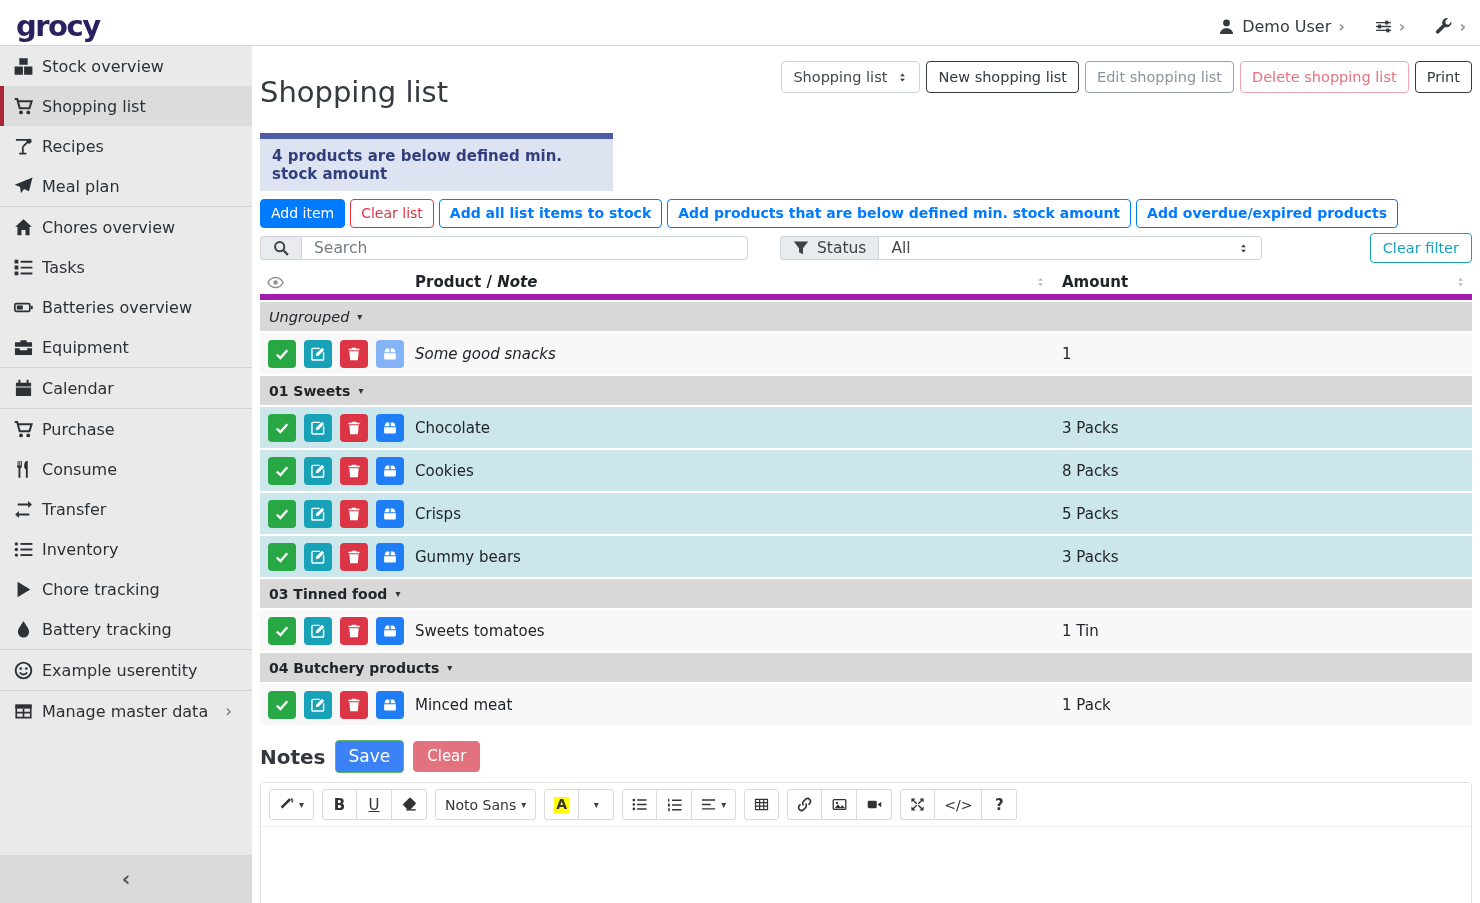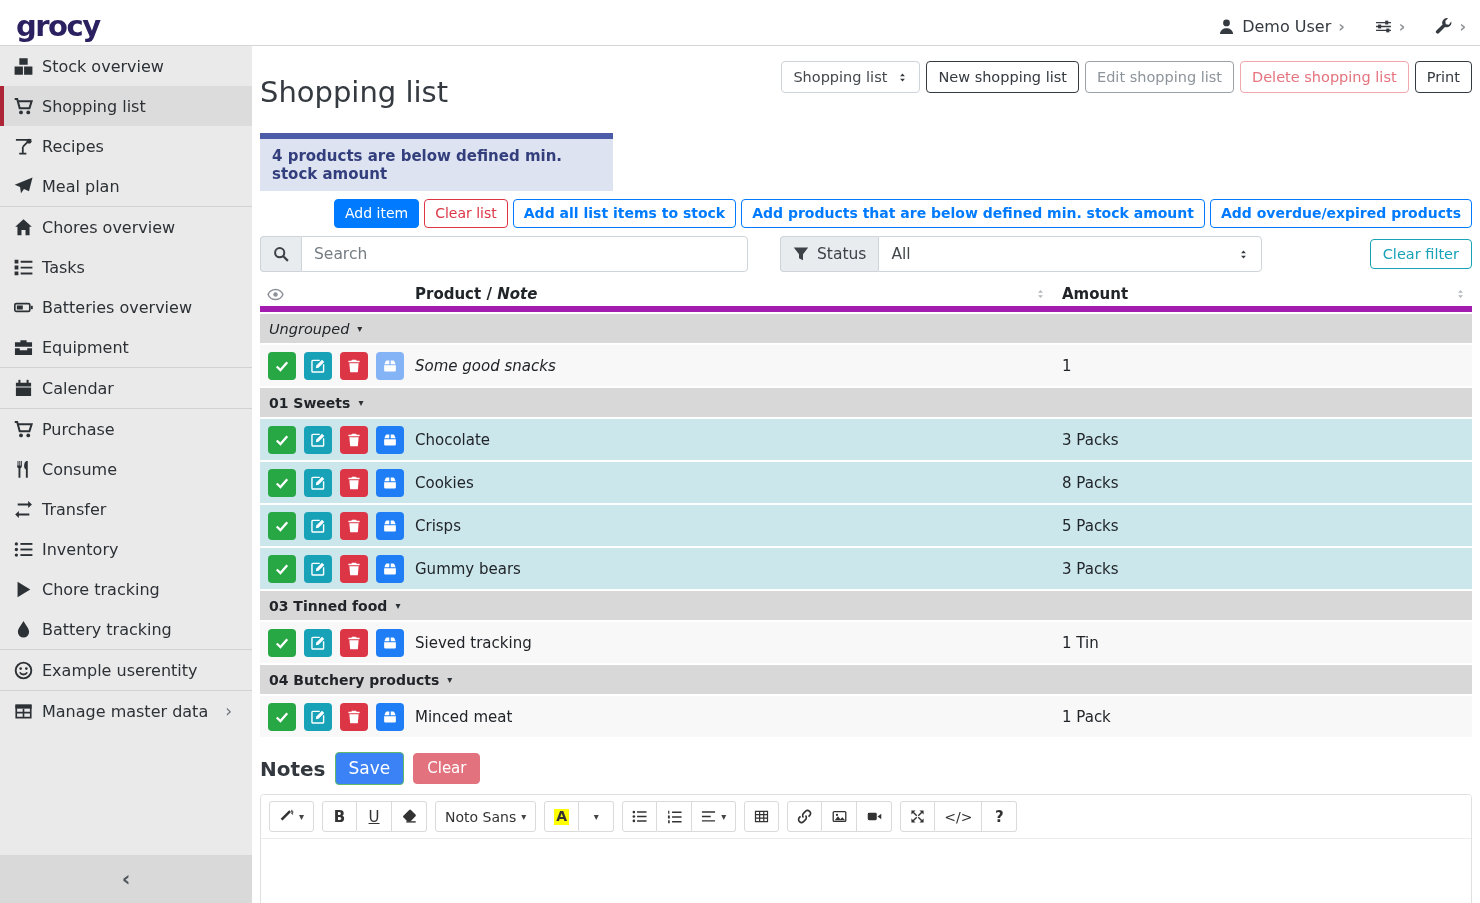--- a/index.html
+++ b/index.html
@@ -47,24 +47,24 @@
   .btn-outline-danger-soft { border-color:#f0a7ae; color:#e4737e; }
   .btn-primary { background:#007bff; border-color:#007bff; color:#fff; }
   .btn-outline-danger { border-color:#dc3545; color:#dc3545; }
   .btn-outline-primary { border-color:#007bff; color:#007bff;font-weight:bold; }
   .btn-outline-info { border-color:#17a2b8; color:#17a2b8; }
 
   .alert { width:353px; margin-top:3px; }
   .alert-bar { height:6px; background:#4c5ca8; }
   .alert-body { background:#dde3f1; color:#333f7d; font-weight:bold; font-size:15px; padding:8px 12px; }
 
-  .actions { display:flex; justify-content:flex-end; gap:5px; margin-top:8px; }
+  .actions { display:flex; gap:5px; margin-top:8px; }
   .actions .btn { padding:5px 10px; font-size:14px; }
 
-  .filter-row { display:flex; margin-top:8px; height:36px; align-items:stretch; }
+  .filter-row { display:flex; margin-top:8px; height:24px; align-items:stretch; }
   .igroup { display:flex; }
   .igroup-prepend { background:#e9ecef; border:1px solid #ced4da; border-right:0;
     border-radius:4px 0 0 4px; display:flex; align-items:center; padding:0 12px;
     color:#3c4248; gap:8px; font-size:15.5px; }
   .igroup-prepend svg { width:16px; height:16px; }
   input.search { flex:1; border:1px solid #ced4da; border-radius:0 4px 4px 0;
     padding:0 12px; font-size:15.5px; color:#495057; outline:none; font-family:inherit; background:#fff; }
   input.search::placeholder { color:#757d84; }
   .search-group { width:488px; }
   .status-group { width:482px; margin-left:32px; }
@@ -662,21 +662,21 @@
               <svg>
                 <use href="#i-trash"></use>
               </svg>
             </button>
           <button class="abtn stock">
               <svg>
                 <use href="#i-box"></use>
               </svg>
             </button>
         </div>
-        <div class="p-name">Sieved tracking</div>
+        <div class="p-name">Sweets tomatoes</div>
         <div class="p-amount">1 Tin</div>
       </div>
 
       <div class="group-row">
         <span class="group-name">04 Butchery products</span>
         <span class="group-caret">▾</span>
       </div>
       <div class="prow">
         <div class="row-actions">
           <button class="abtn check">

